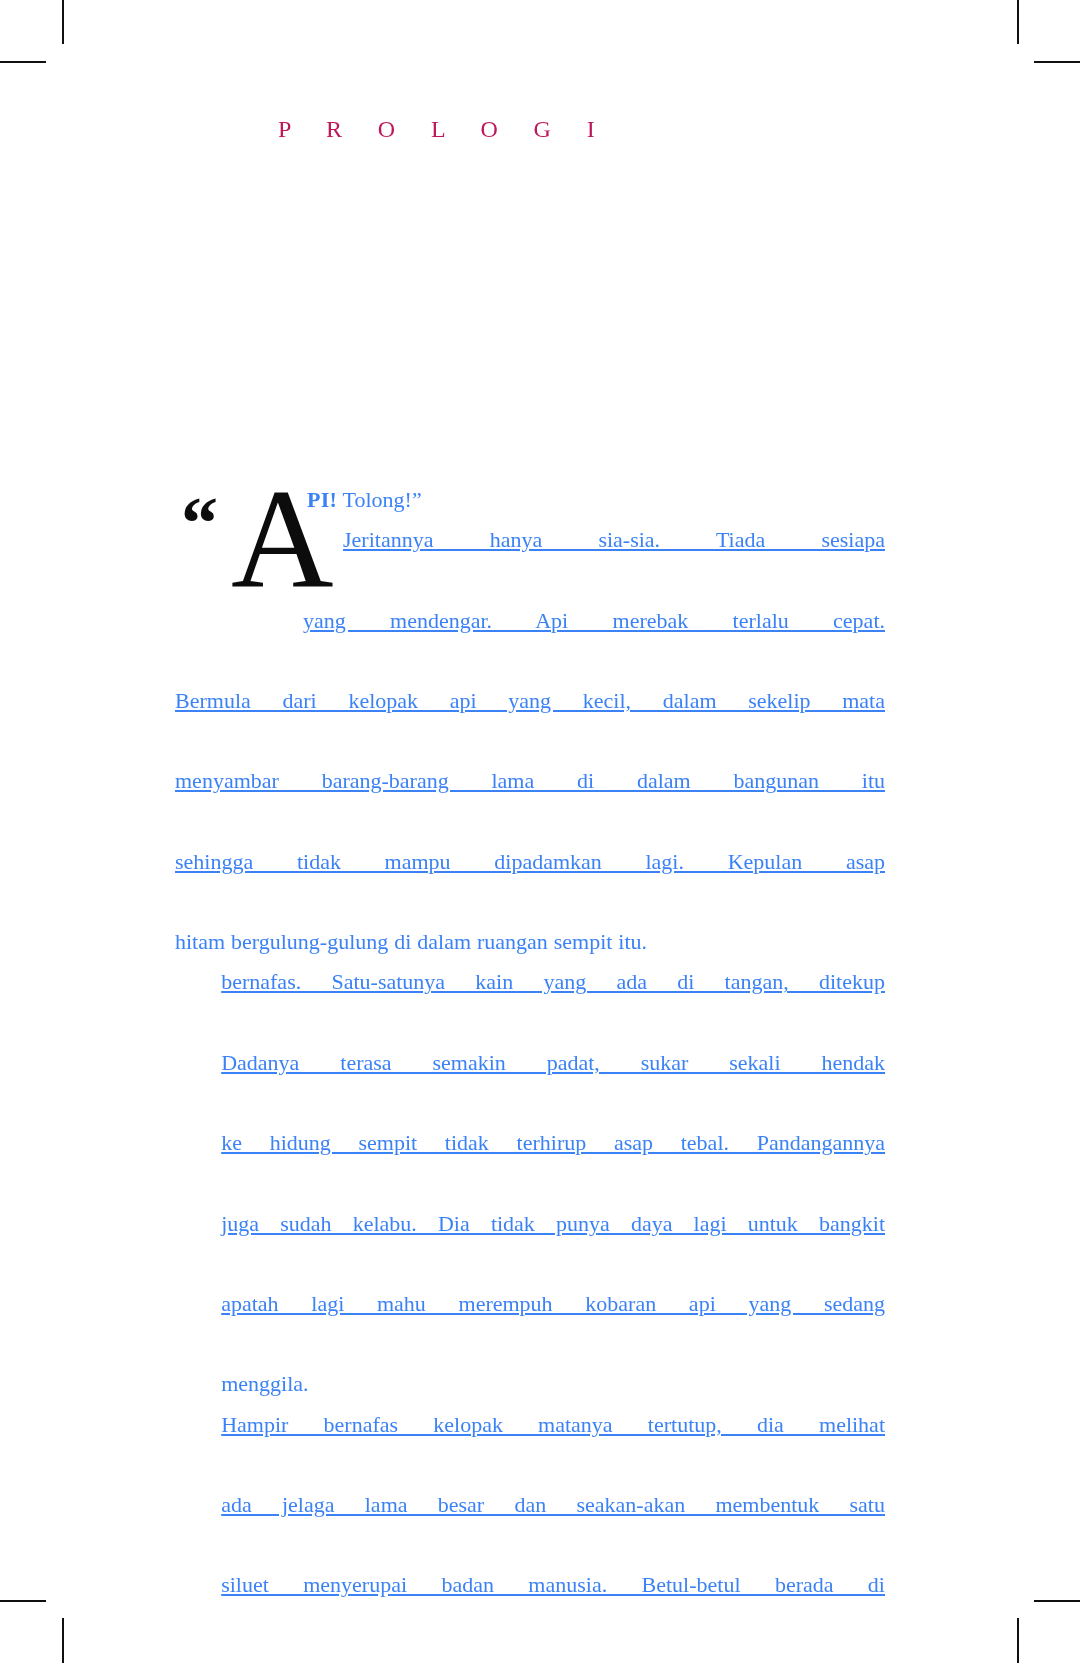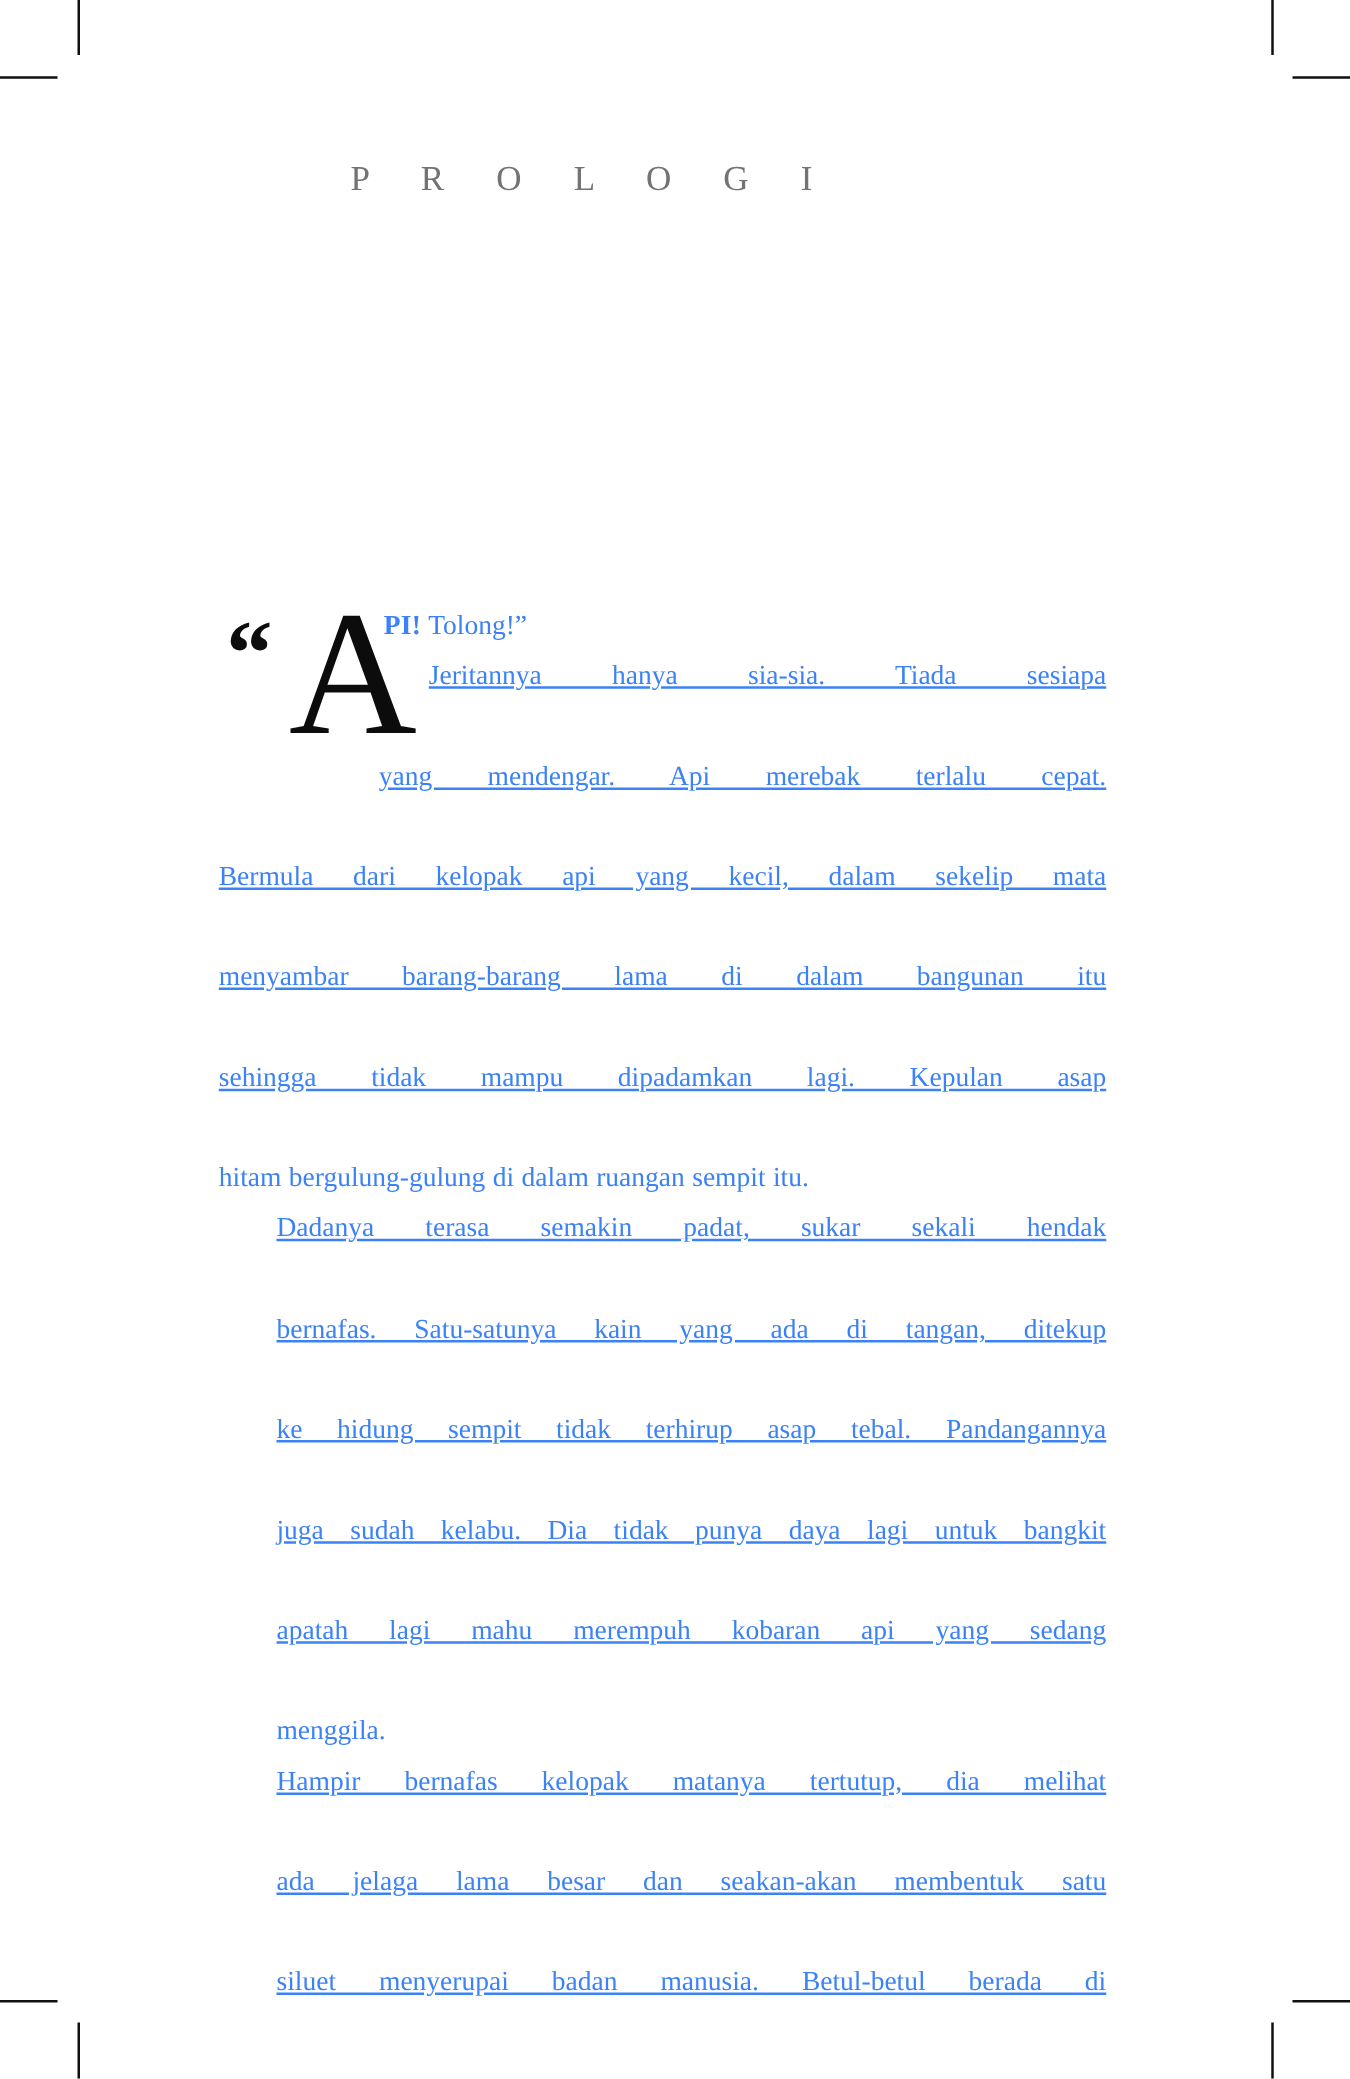--- a/index.html
+++ b/index.html
@@ -38,29 +38,29 @@
   .page {
     position: absolute;
     left: 175px;
     top: 0;
     width: 710px;
     height: 1663px;
   }
 
   .chapter-title {
     position: absolute;
-    top: 128px;
+    top: 116px;
     left: 88px;
     width: 620px;
     font-family: "Liberation Serif", "DejaVu Serif", serif;
-    font-size: 28px;
+    font-size: 24px;
     font-weight: 400;
     letter-spacing: 0.62em;
     text-indent: 0.62em;
-    color: #737373;
+    color: #be185d;
     white-space: nowrap;
   }
 
   .body-block {
     position: absolute;
     top: 480px;
     left: 0;
     width: 710px;
   }
 
@@ -164,22 +164,22 @@
       <span class="j-line">
         <span class="l3-pad"></span><span>yang mendengar. Api merebak terlalu cepat.</span>
       </span>
       <span class="j-line">Bermula dari kelopak api yang kecil, dalam sekelip mata</span>
       <span class="j-line">menyambar barang-barang lama di dalam bangunan itu</span>
       <span class="j-line">sehingga tidak mampu dipadamkan lagi. Kepulan asap</span>
       <span class="j-last">hitam bergulung-gulung di dalam ruangan sempit itu.</span>
     </p>
 
     <p class="para">
+      <span class="j-line">bernafas. Satu-satunya kain yang ada di tangan, ditekup</span>
       <span class="j-line" style="text-indent:2.1em">Dadanya terasa semakin padat, sukar sekali hendak</span>
-      <span class="j-line">bernafas. Satu-satunya kain yang ada di tangan, ditekup</span>
       <span class="j-line">ke hidung sempit tidak terhirup asap tebal. Pandangannya</span>
       <span class="j-line">juga sudah kelabu. Dia tidak punya daya lagi untuk bangkit</span>
       <span class="j-line">apatah lagi mahu merempuh kobaran api yang sedang</span>
       <span class="j-last">menggila.</span>
     </p>
 
     <p class="para">
       <span class="j-line" style="text-indent:2.1em">Hampir bernafas kelopak matanya tertutup, dia melihat</span>
       <span class="j-line">ada jelaga lama besar dan seakan-akan membentuk satu</span>
       <span class="j-line">siluet menyerupai badan manusia. Betul-betul berada di</span>

